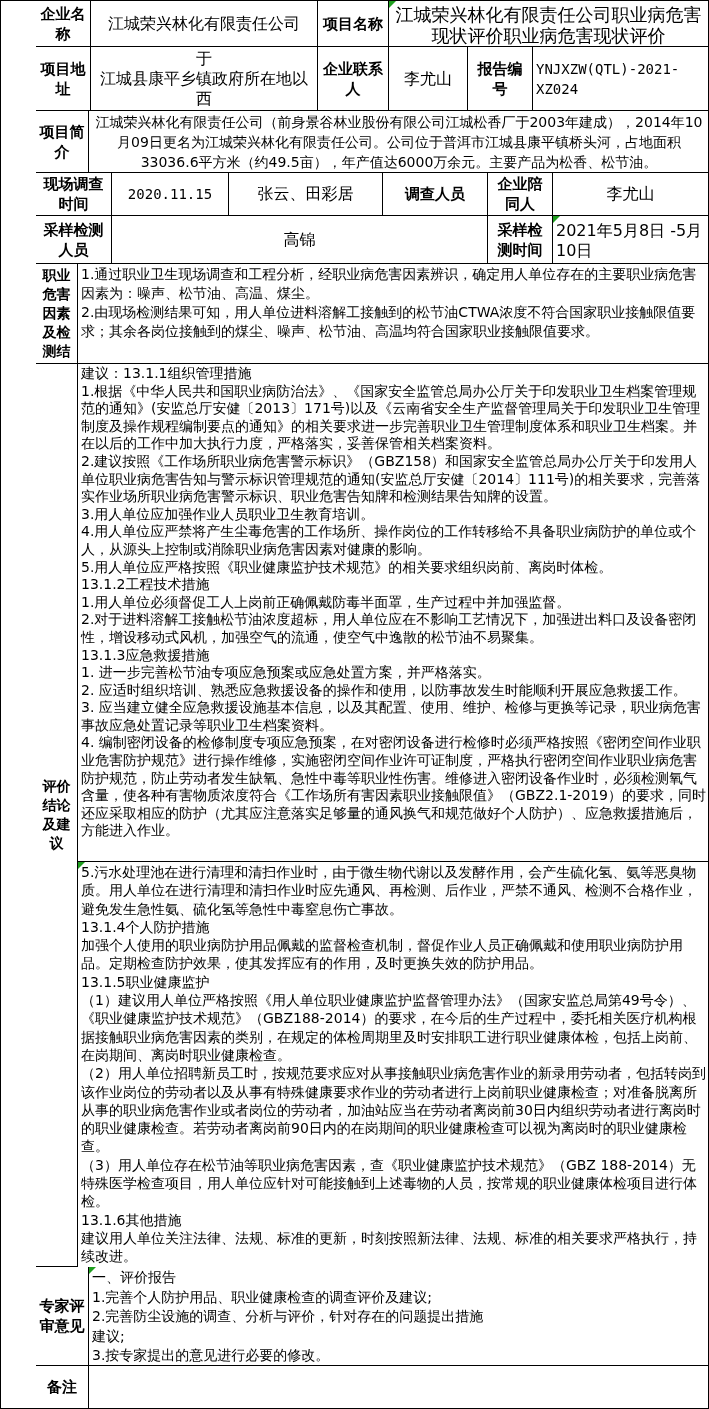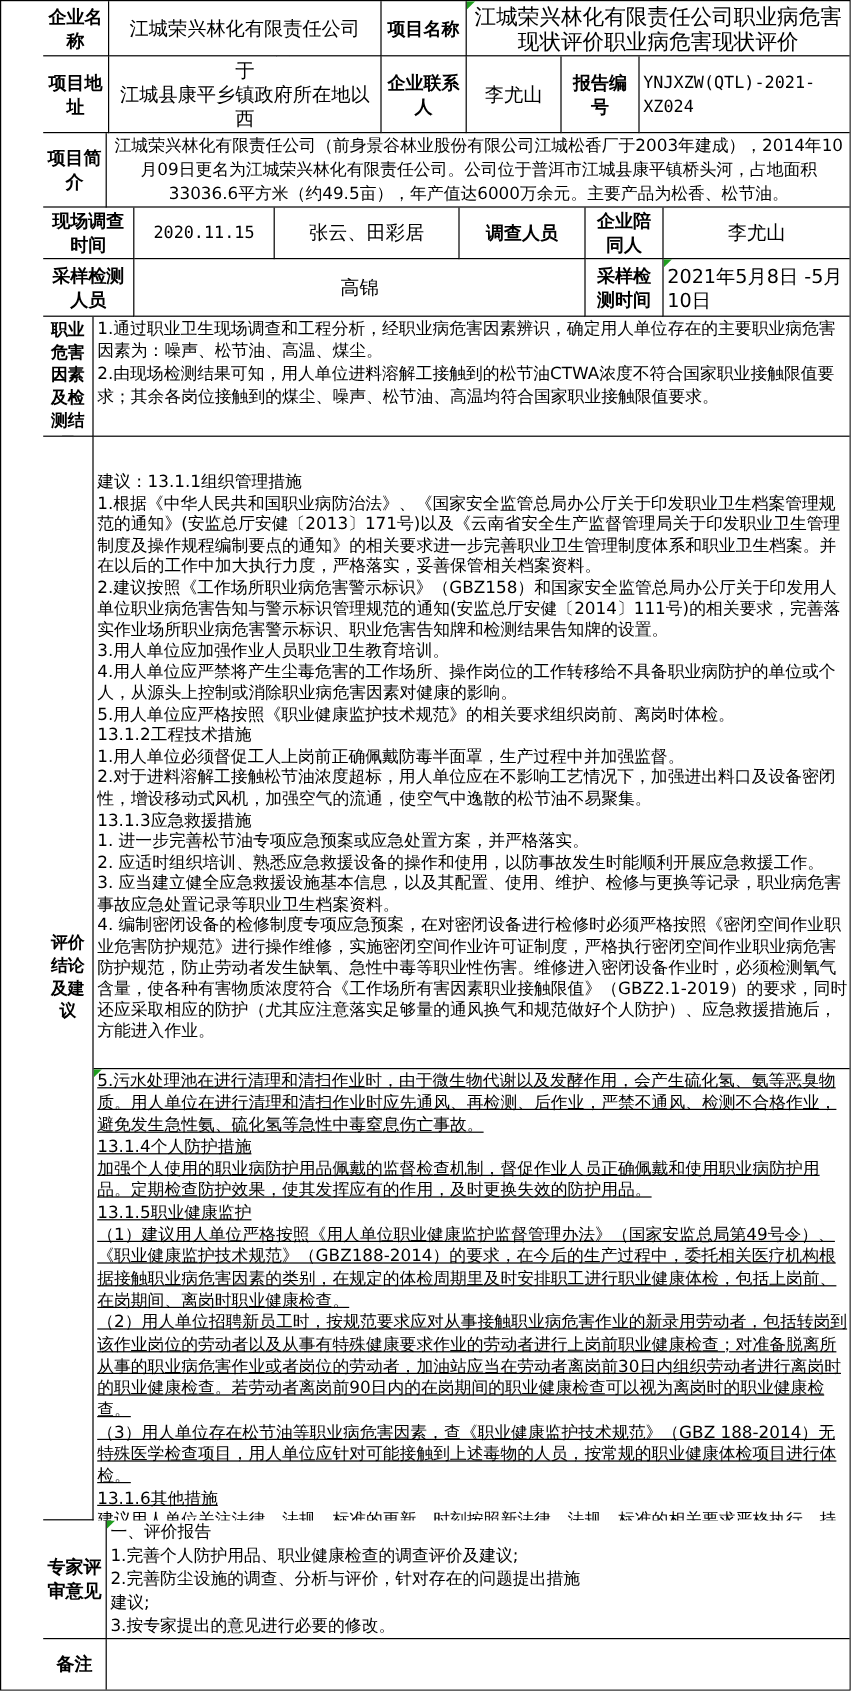--- a/index.html
+++ b/index.html
@@ -29,23 +29,23 @@
     display:flex;align-items:center;justify-content:center;text-align:center;
     font-size:16px;line-height:20px;padding:1px 3px;white-space:pre-wrap;
   }
   .val-left{justify-content:flex-start;text-align:left;}
   .mono{font-family:"DejaVu Sans Mono","Liberation Mono",monospace;font-size:14px;}
   .txt{
     font-size:14px;line-height:19px;padding:1px 2px 1px 3px;
     white-space:pre-wrap;text-align:left;display:block;
   }
   .txt-tight{line-height:17.6px;}
-  .txt-mid{line-height:18.3px;text-decoration:underline;}
+  .txt-mid{line-height:18.3px;}
   .txt-center{text-align:center;}
-  .colstack{display:flex;flex-direction:column;flex:1;margin-top:29px;}
+  .colstack{display:flex;flex-direction:column;flex:1;}
   .w55{width:55px;flex:none;}
   .w56{width:76px;flex:none;}
   .w53{width:53px;flex:none;}
   .w42{width:42px;flex:none;}
   .w227{width:227px;flex:none;}
   .w71{width:71px;flex:none;}
   .w79{width:79px;flex:none;}
   .w65{width:65px;flex:none;}
   .w117{width:117px;flex:none;}
   .w105{width:105px;flex:none;}

